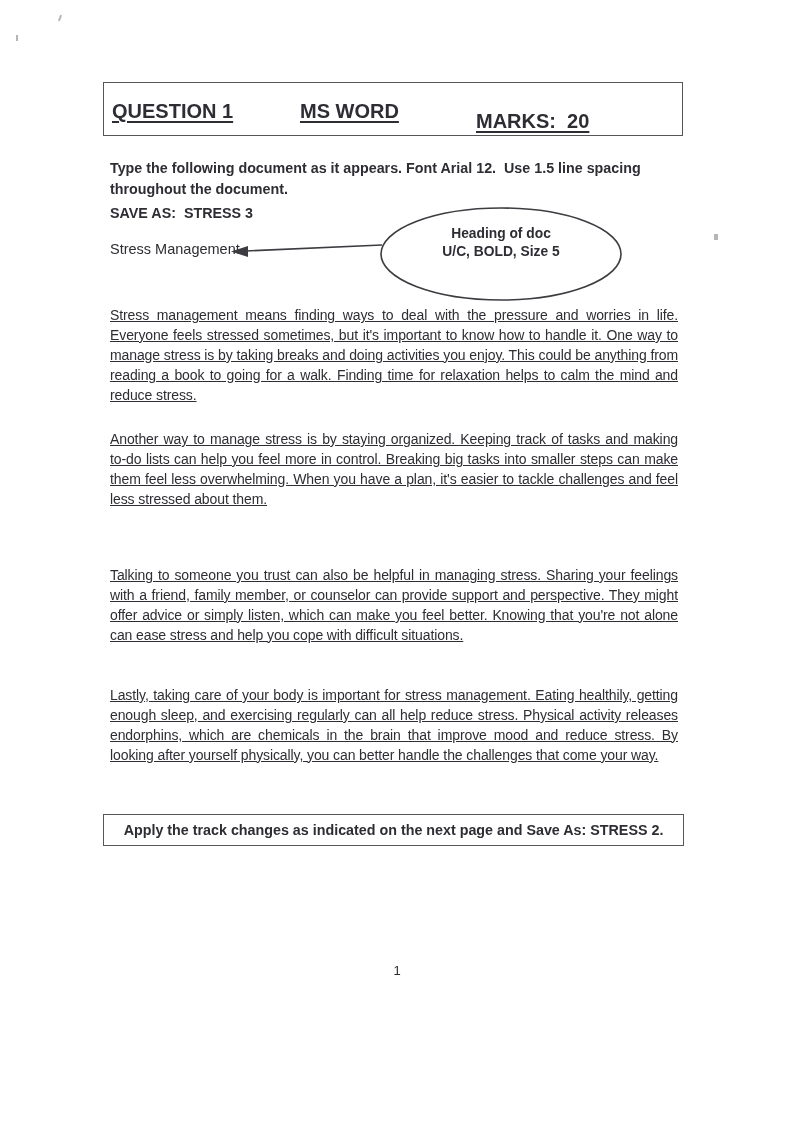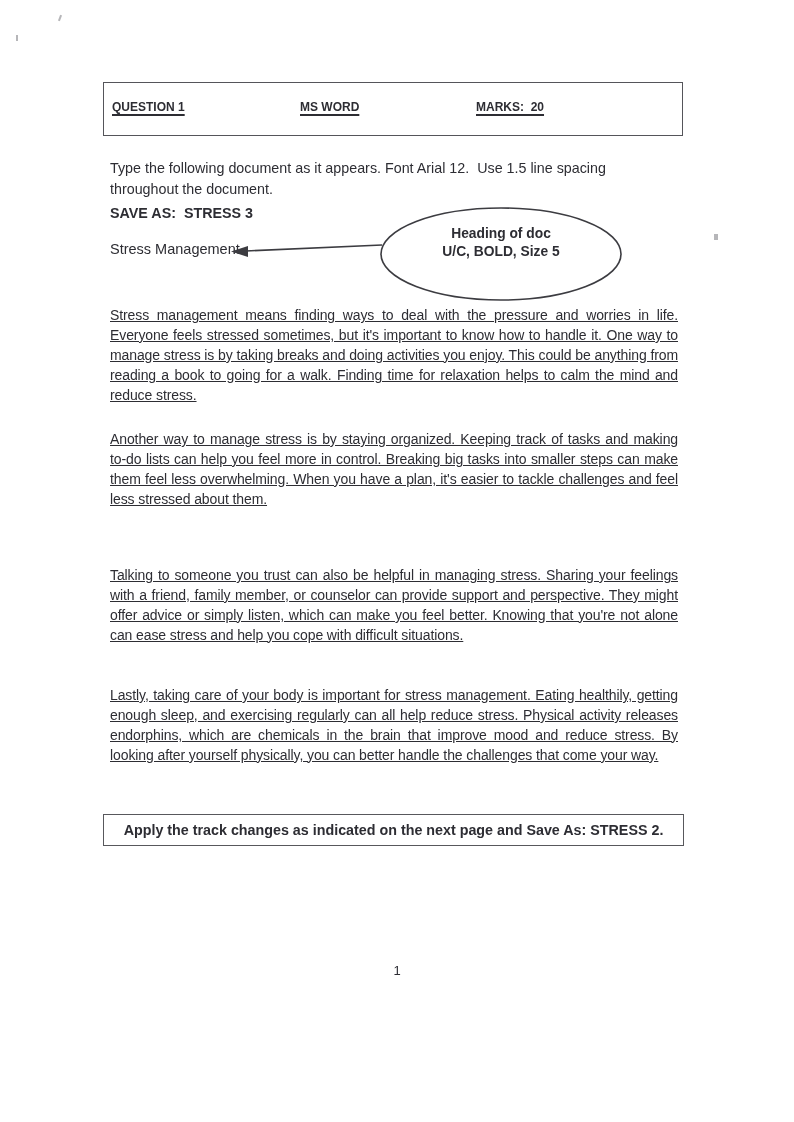--- a/index.html
+++ b/index.html
@@ -22,36 +22,36 @@
   .header-box {
     position: absolute;
     left: 103px; top: 82px;
     width: 580px; height: 54px;
     border: 1.6px solid #55555a;
     box-sizing: border-box;
   }
   .hb {
     position: absolute; top: 17px;
     font-weight: bold;
-    font-size: 12px;
+    font-size: 20px;
     text-decoration: underline;
     text-decoration-thickness: 1.5px;
     text-underline-offset: 3px;
     white-space: pre;
   }
   .hb.q { left: 8px; }
   .hb.s { left: 196px; }
-  .hb.m { left: 372px; }
+  .hb.m { left: 372px; margin-top: 10px; }
 
   .instructions {
     position: absolute;
     left: 110px; top: 158px;
     width: 568px;
     margin: 0;
-    font-weight: normal;
+    font-weight: bold;
     font-size: 14.3px;
     line-height: 21px;
     white-space: pre-wrap;
   }
   .save-as {
     position: absolute;
     left: 110px; top: 205px;
     margin: 0;
     font-weight: bold;
     font-size: 14.3px;

